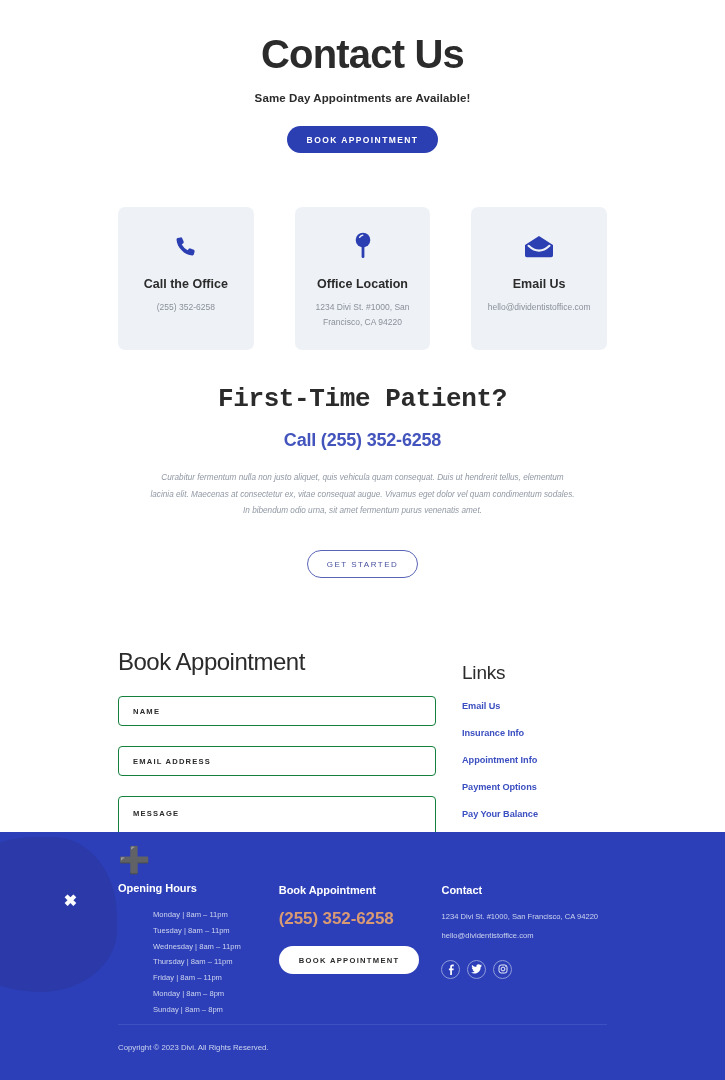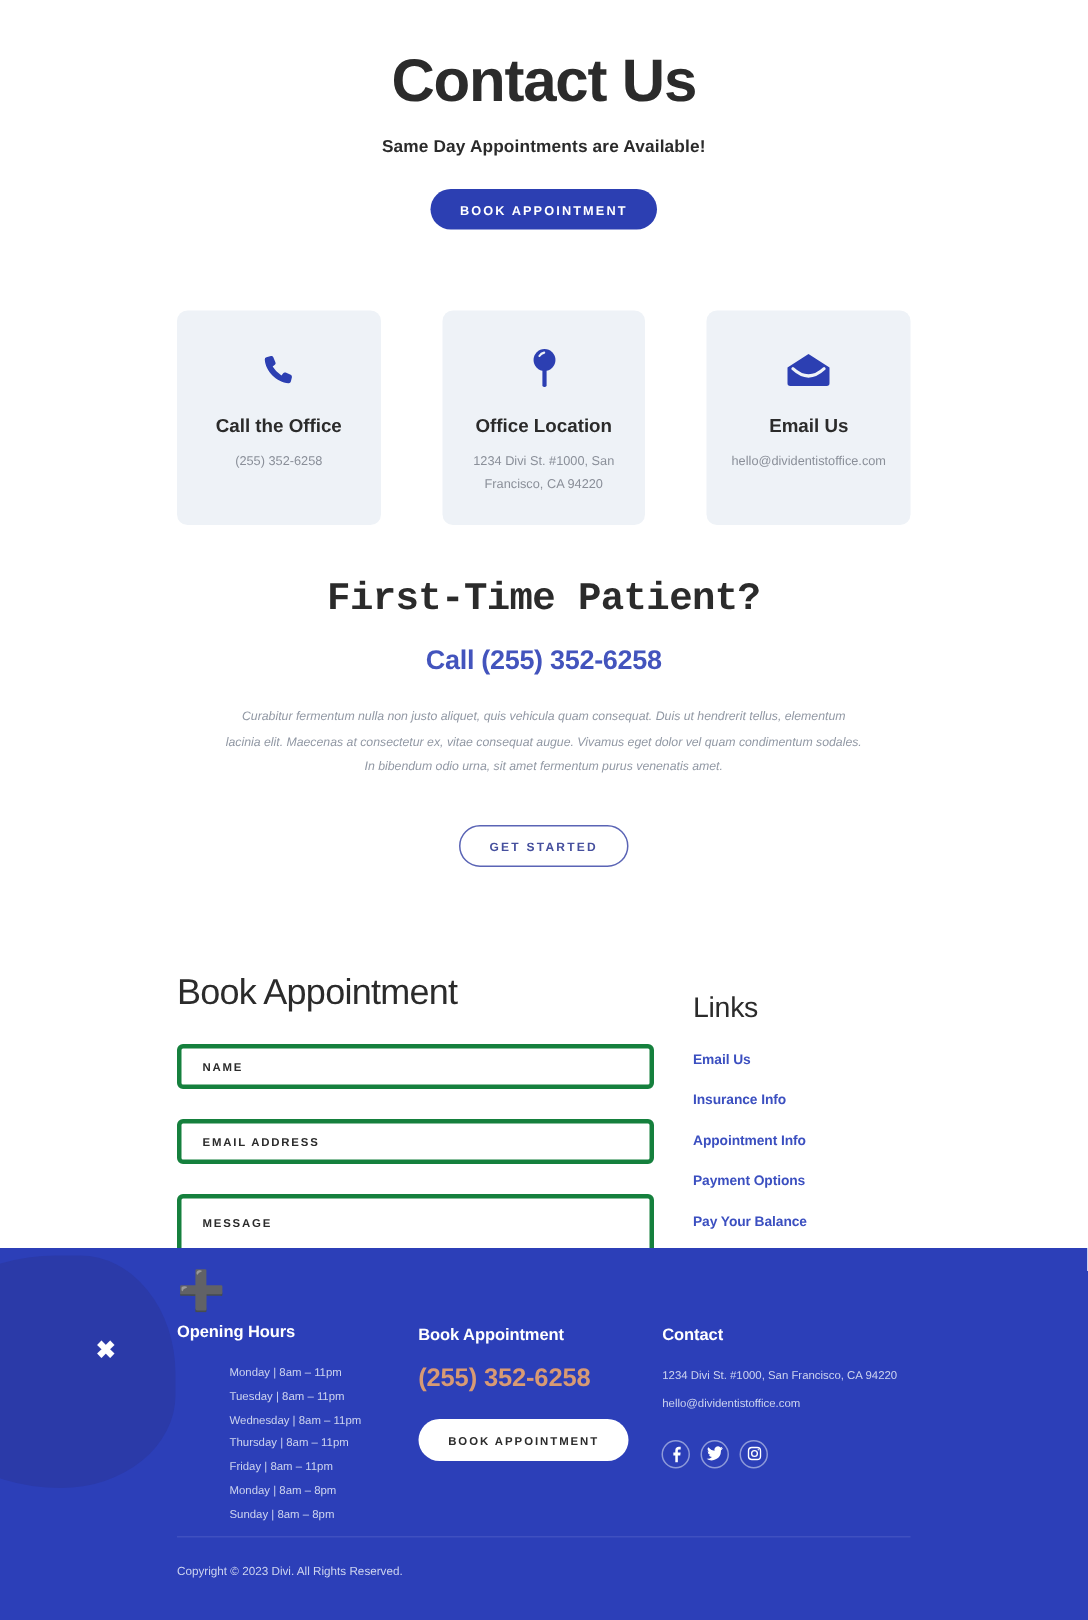--- a/index.html
+++ b/index.html
@@ -96,21 +96,21 @@
     color: #9198a4;
     line-height: 2.05;
     margin-top: 19px;
     font-style: italic;
   }
   .btn-outline {
     display: inline-block;
     background: transparent;
     color: #46509e;
     font-size: 8px;
-    font-weight: bold;
+    font-weight: normal;
     letter-spacing: 1.5px;
     padding: 9px 19px 8px 19px;
     border: 1.2px solid #5a64b5;
     border-radius: 20px;
     margin-top: 22px;
     cursor: pointer;
     font-family: "Liberation Sans", sans-serif;
     text-align: right;
   }
 
@@ -123,21 +123,21 @@
   }
   .form-col { width: 318px; }
   .form-title {
     font-size: 24px;
     font-weight: normal;
     color: #2b2b2b;
     letter-spacing: -0.5px;
   }
   .field {
     width: 100%;
-    border: 3px solid #15803d;
+    border: 1px solid #15803d;
     border-radius: 4px;
     background: #fff;
     padding: 10px 14px;
     margin-top: 20px;
     font-size: 7.6px;
     font-weight: bold;
     letter-spacing: 1.2px;
     color: #2b2b2b;
     font-family: "Liberation Sans", sans-serif;
     outline: none;

